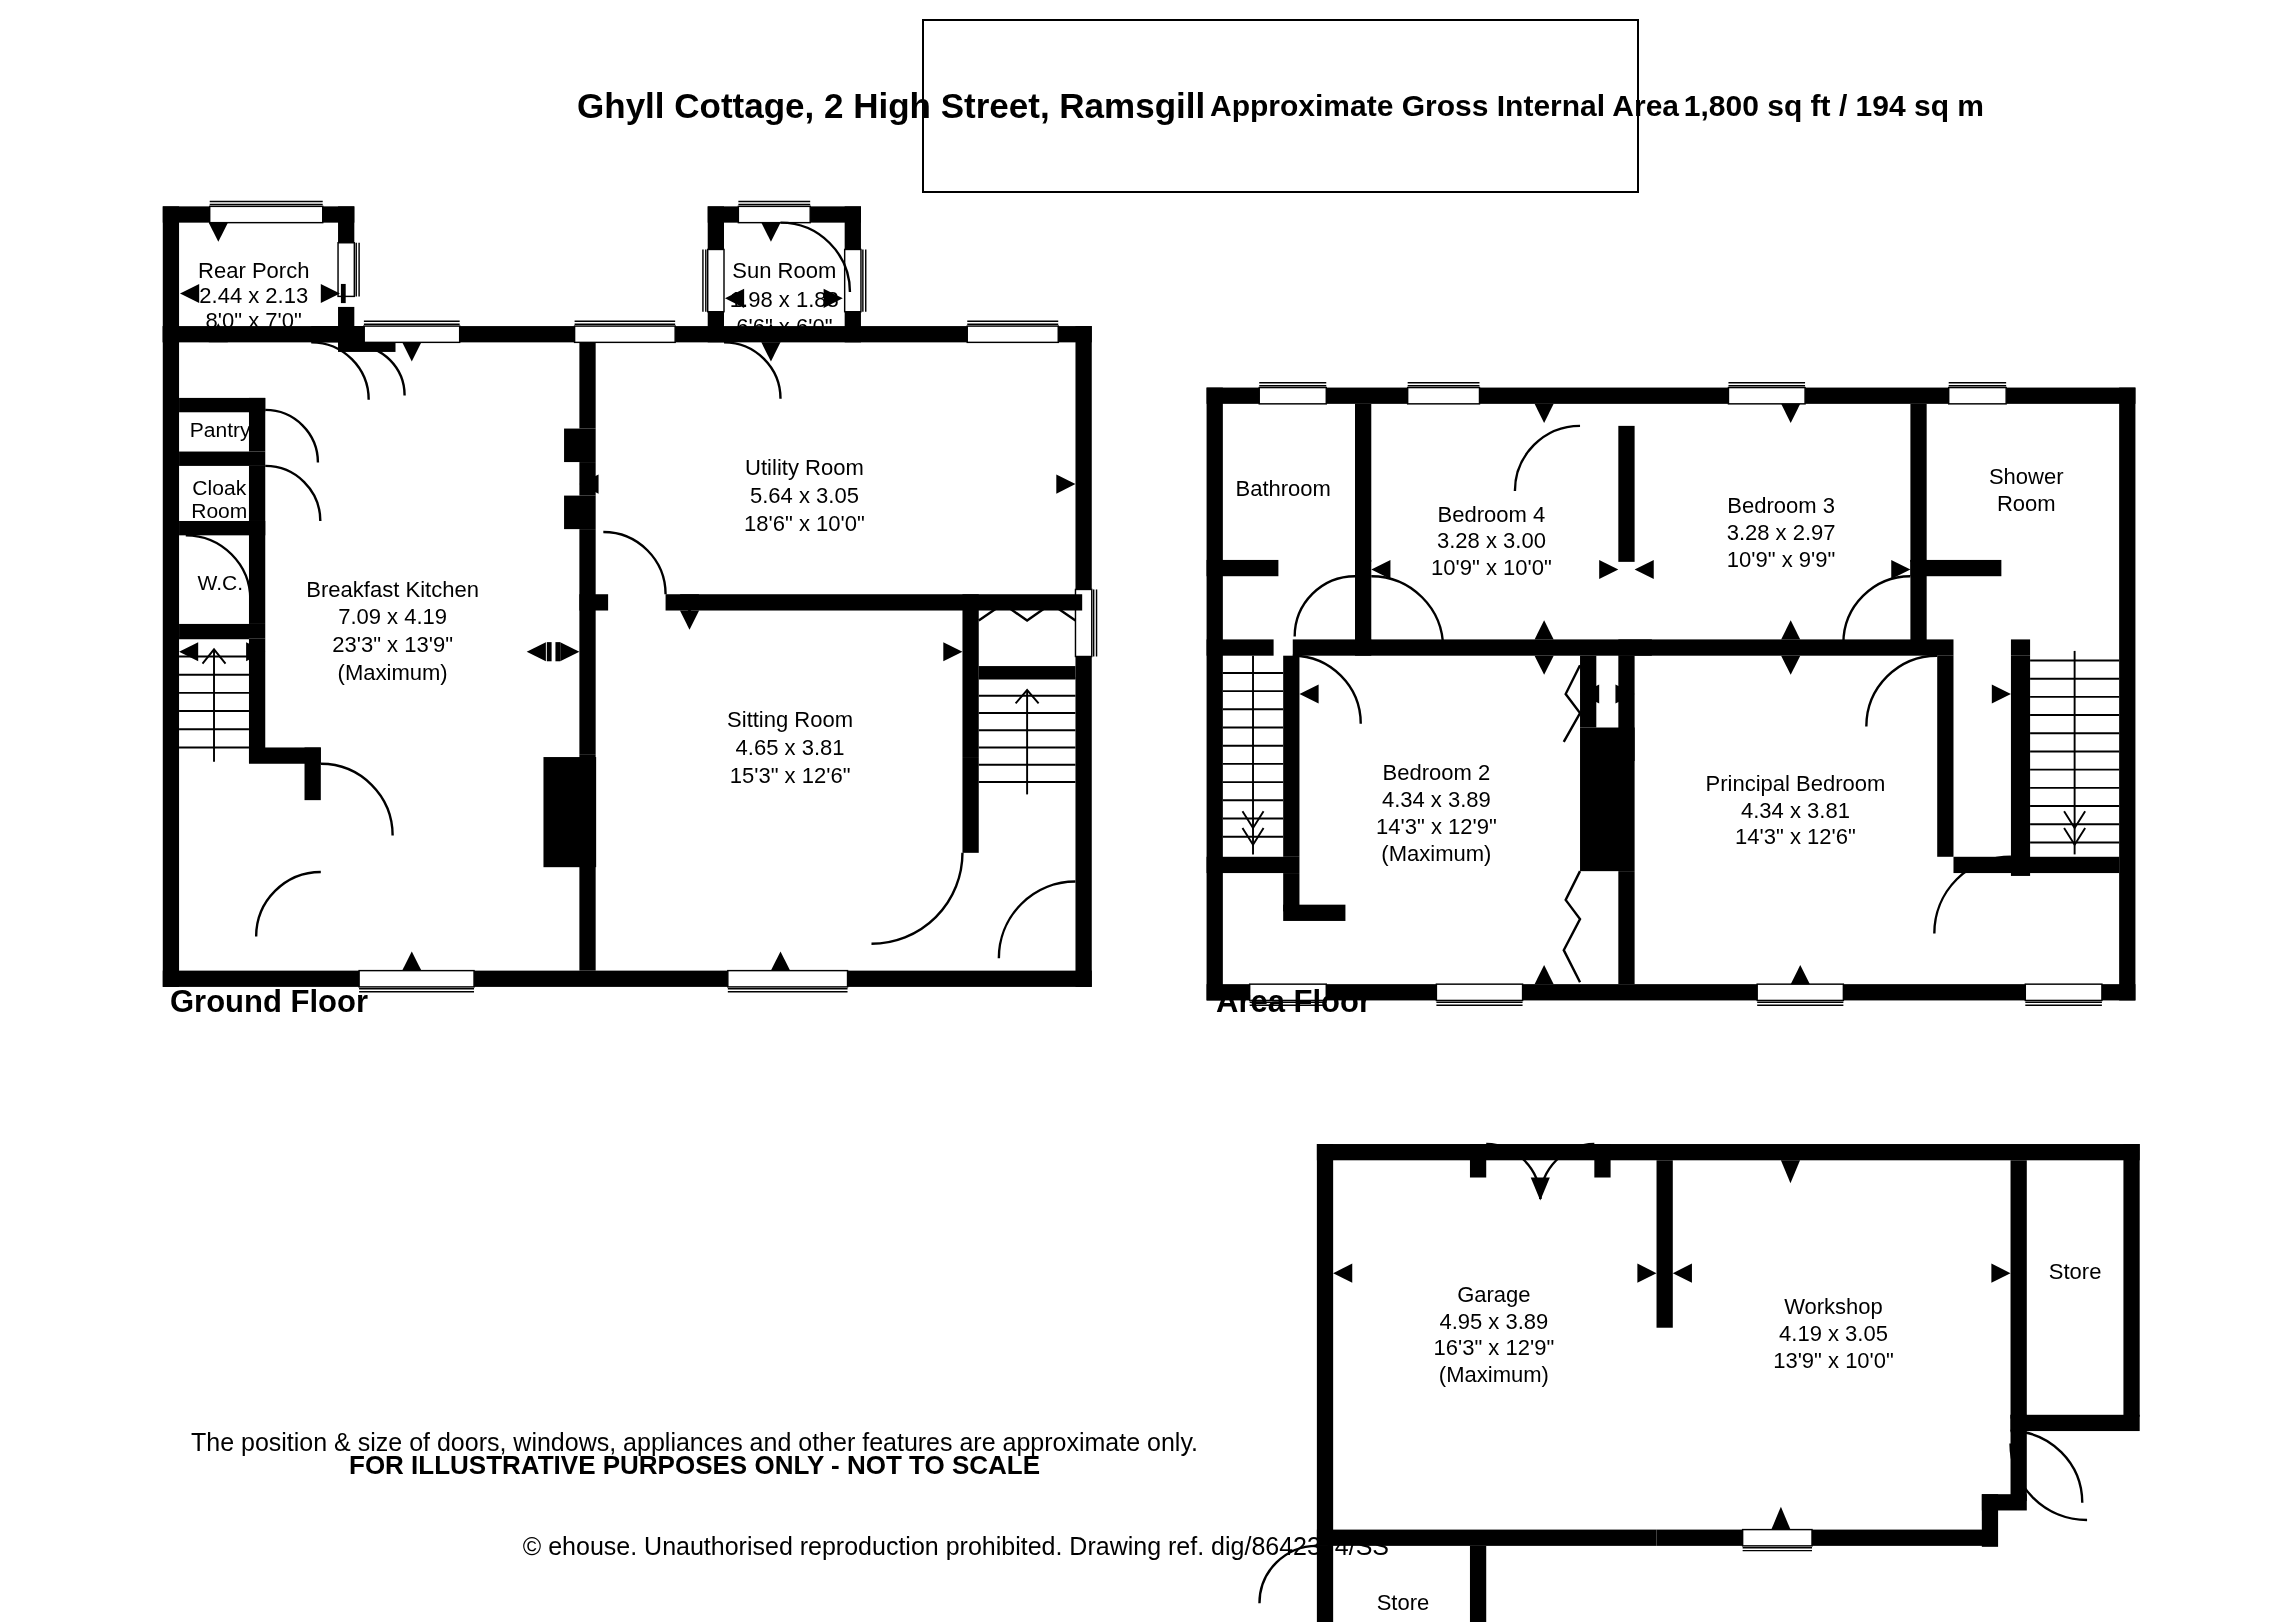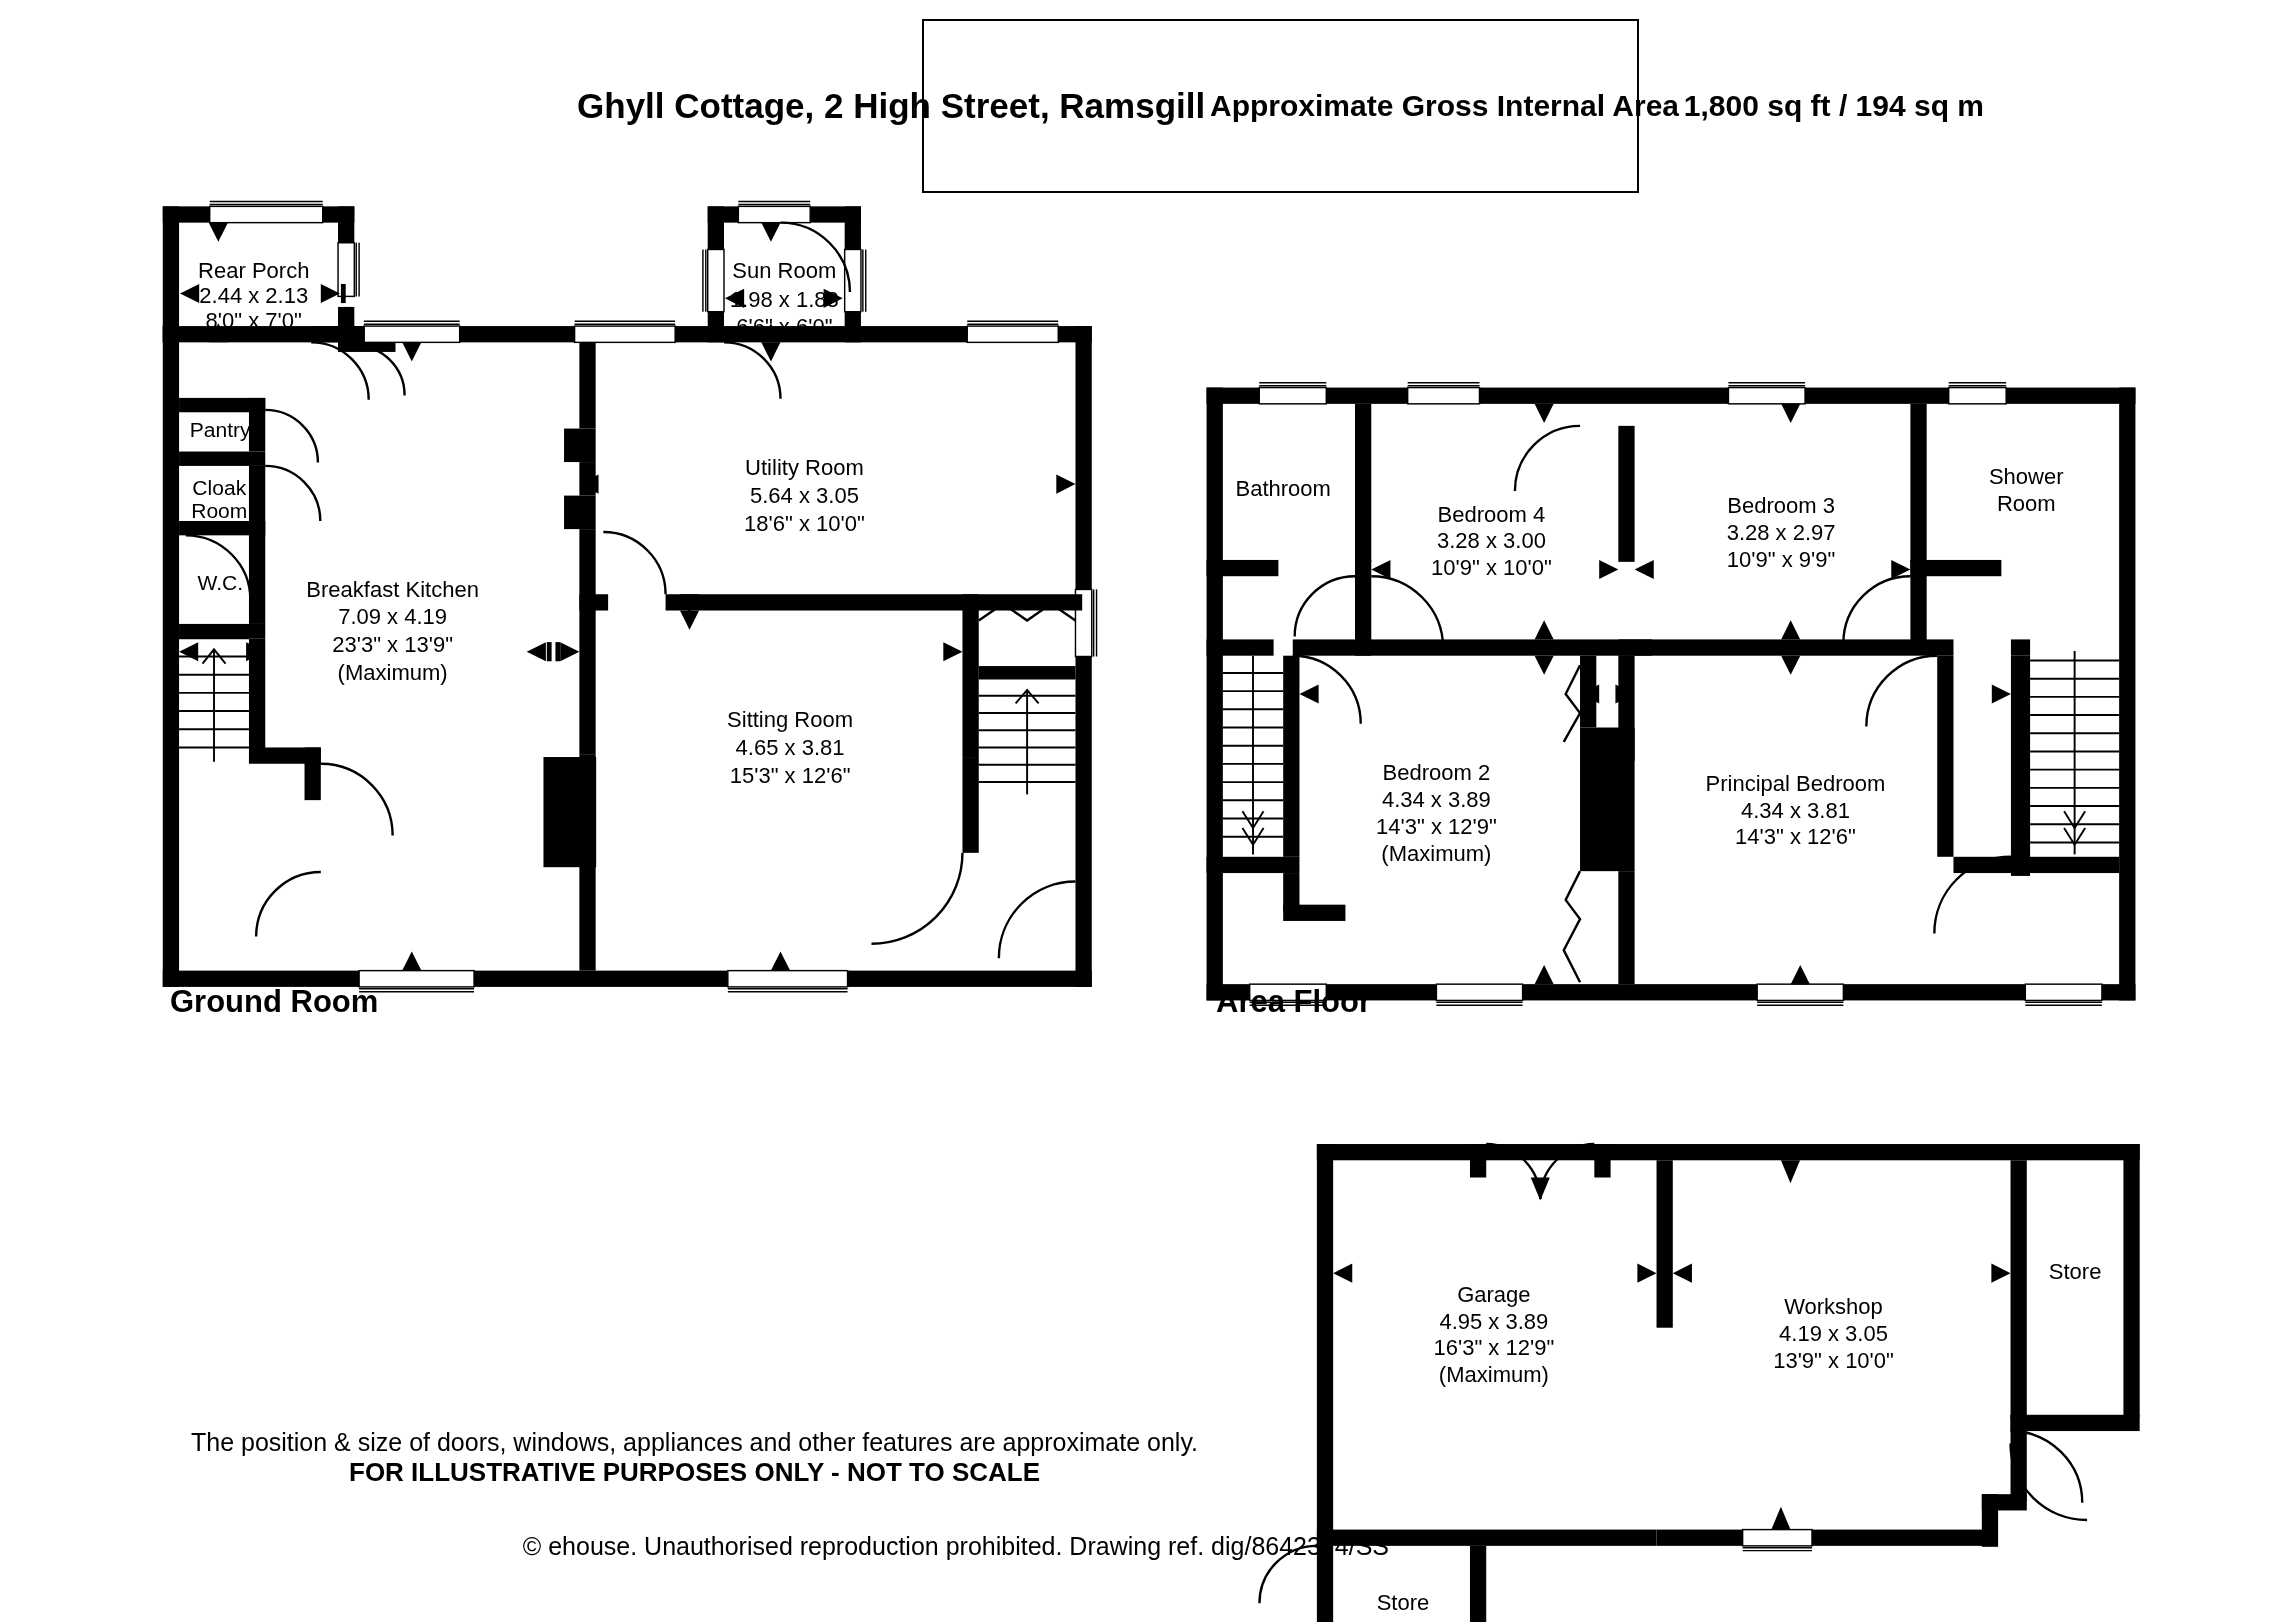--- a/index.html
+++ b/index.html
@@ -17,21 +17,21 @@
   .title-line{font-weight:bold;text-align:center;line-height:1.15;white-space:nowrap;}
   .title-line.l1{font-size:35px;}
   .title-line.l2{font-size:30px;}
   .title-line.l3{font-size:30px;}
 
   .floor-label{position:absolute;font-weight:bold;font-size:31px;white-space:nowrap;}
   #lbl-ground{left:170px;top:984px;}
   #lbl-first{left:1216px;top:984px;}
 
   .footer{position:absolute;left:0;width:1389px;text-align:center;white-space:nowrap;}
-  #foot1{top:1450px;font-size:26px;font-weight:bold;margin-top:7px;}
+  #foot1{top:1450px;font-size:26px;font-weight:bold;}
   #foot2{top:1428px;font-size:25px;}
   #foot3{top:1532px;font-size:25px;text-align:right;}
 
   svg{position:absolute;left:0;top:0;overflow:visible;}
   svg text{font-family:"Liberation Sans","DejaVu Sans",sans-serif;fill:#000;}
   .rm{font-size:46px;text-anchor:middle;}
   .rms{font-size:44px;text-anchor:middle;}
   .wall{fill:#000;}
   .win{fill:#fff;stroke:#000;stroke-width:3;}
   .winl{stroke:#000;stroke-width:3;fill:none;}
@@ -451,21 +451,21 @@
 
       <text class="rm" x="1140" y="586">Workshop</text>
       <text class="rm" x="1140" y="642">4.19 x 3.05</text>
       <text class="rm" x="1140" y="698">13'9" x 10'0"</text>
 
       <text class="rm" x="1645" y="512">Store</text>
       <text class="rm" x="240" y="1205">Store</text>
     </g>
   </svg>
 
-  <div class="floor-label" id="lbl-ground">Ground Room</div>
+  <div class="floor-label" id="lbl-ground">Ground Floor</div>
   <div class="floor-label" id="lbl-first">Area Floor</div>
 
   <div class="footer" id="foot1">FOR ILLUSTRATIVE PURPOSES ONLY - NOT TO SCALE</div>
   <div class="footer" id="foot2">The position &amp; size of doors, windows, appliances and other features are approximate only.</div>
   <div class="footer" id="foot3">© ehouse. Unauthorised reproduction prohibited. Drawing ref. dig/8642374/SS</div>
 
 </div>
 
 
 </body></html>

